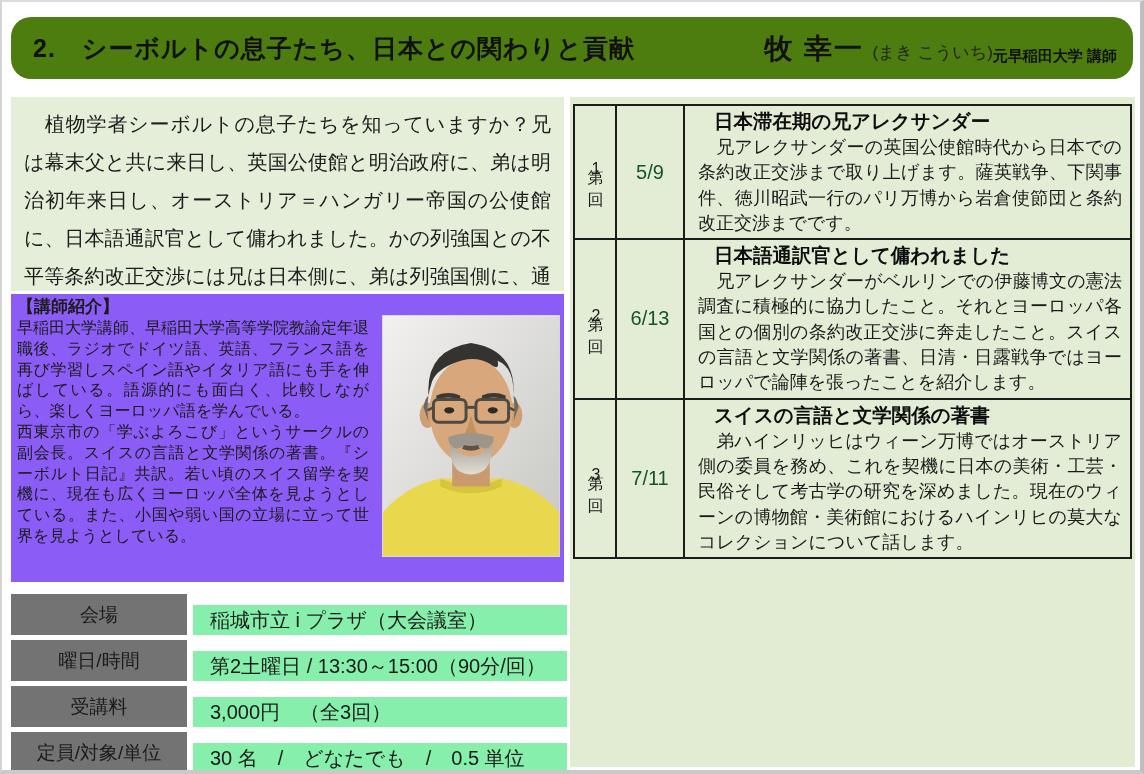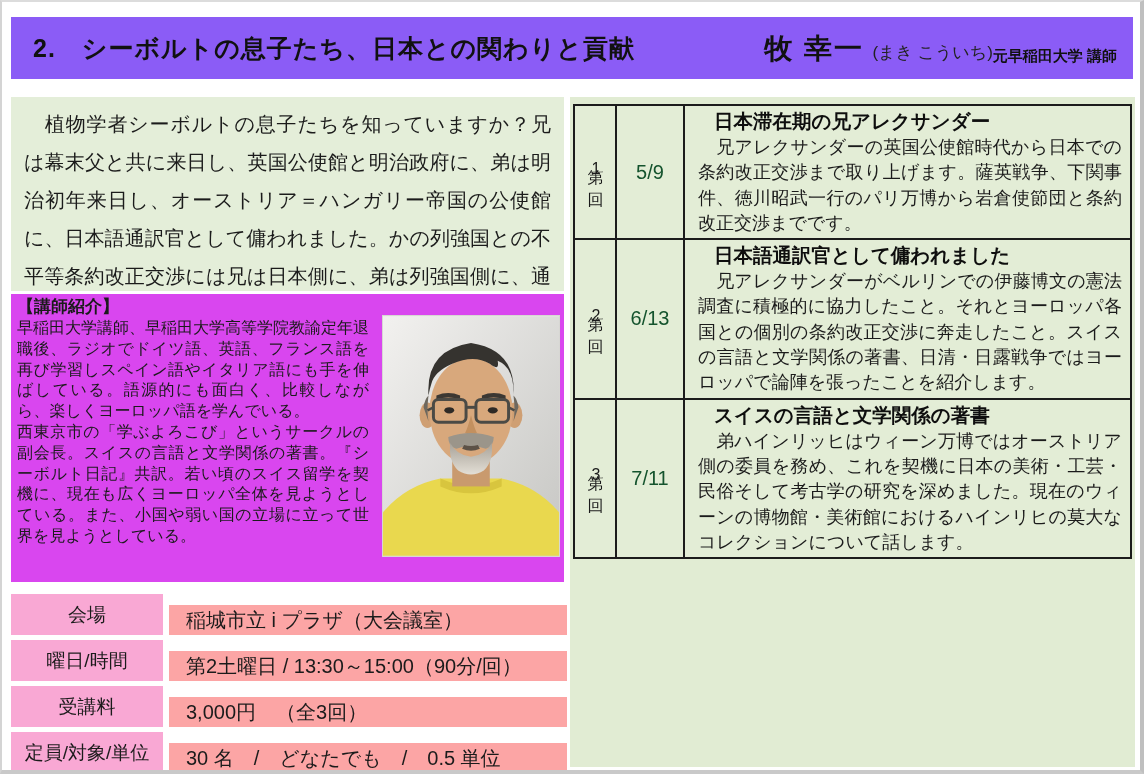--- a/index.html
+++ b/index.html
@@ -7,63 +7,63 @@
   .page{
     position:relative;width:1144px;height:774px;box-sizing:border-box;
     background:#ffffff;margin:0;
     border-top:2px solid #dcdcdc;border-left:2px solid #d4d4d4;
     border-right:4px solid #bfbfbf;border-bottom:4px solid #c9c9c9;
     overflow:hidden;
   }
   
   .header-band{
     position:absolute;left:9px;top:15px;width:1122px;height:62px;
-    background:#8b5cf6;display:flex;align-items:center;
+    background:#4d7c0f;display:flex;align-items:center;border-radius:20px;
   }
   .page-title{
     font-size:25px;font-weight:bold;padding-left:22px;letter-spacing:1px;color:#111;
   }
   .lecturer-block{
     margin-left:auto;display:flex;flex-direction:row;align-items:flex-end;
     padding-right:14px;line-height:1.25;
   }
   .lect-name{font-size:28px;font-weight:bold;letter-spacing:2px;color:#111;}
   .lect-kana{font-size:17px;font-weight:normal;margin-left:4px;color:#222;}
   .lect-affil{font-size:15px;font-weight:bold;color:#111;margin-top:2px;margin-right:2px;}
   
   .intro-box{
     position:absolute;left:9px;top:95px;width:553px;height:194px;box-sizing:border-box;
     background:#e4eed9;padding:8px 13px 0 13px;
     font-size:20px;line-height:38px;text-align:justify;color:#1b1b1b;
   }
   
   .profile{
     position:absolute;left:9px;top:292px;width:553px;height:288px;
-    display:flex;background:#d946ef;
+    display:flex;background:#8b5cf6;
   }
   .profile-text{
     width:352px;padding:2px 0 0 6px;font-size:16px;line-height:20.8px;
     text-align:justify;color:#1b1b1b;
   }
   .profile-heading{font-size:17px;font-weight:bold;line-height:22px;}
   .photo{
     width:178px;height:242px;margin-top:21px;margin-left:13px;
     border:1px solid #d7d7d3;box-sizing:border-box;background:#e9e8e6;
   }
   .photo svg{display:block;width:100%;height:100%;}
   
   .details{position:absolute;left:9px;top:592px;width:556px;}
   .detail-row{display:flex;height:41px;margin-bottom:5px;}
   .detail-label{
-    width:152px;margin-right:6px;background:#f9a8d4;
+    width:176px;margin-right:6px;background:#737373;
     display:flex;align-items:center;justify-content:center;
     font-size:19px;color:#1b1b1b;
   }
   .detail-value{
-    flex:1;background:#fca5a5;display:flex;align-items:center;
+    flex:1;background:#86efac;display:flex;align-items:center;
     padding-left:17px;font-size:20px;color:#1b1b1b;margin-top:11px;
   }
   
   .right-panel{
     position:absolute;left:568px;top:95px;width:565px;height:670px;
     background:#e1ecd3;
   }
   table.sessions{
     border-collapse:collapse;table-layout:fixed;
     margin:7px 3px 0 3px;width:559px;

